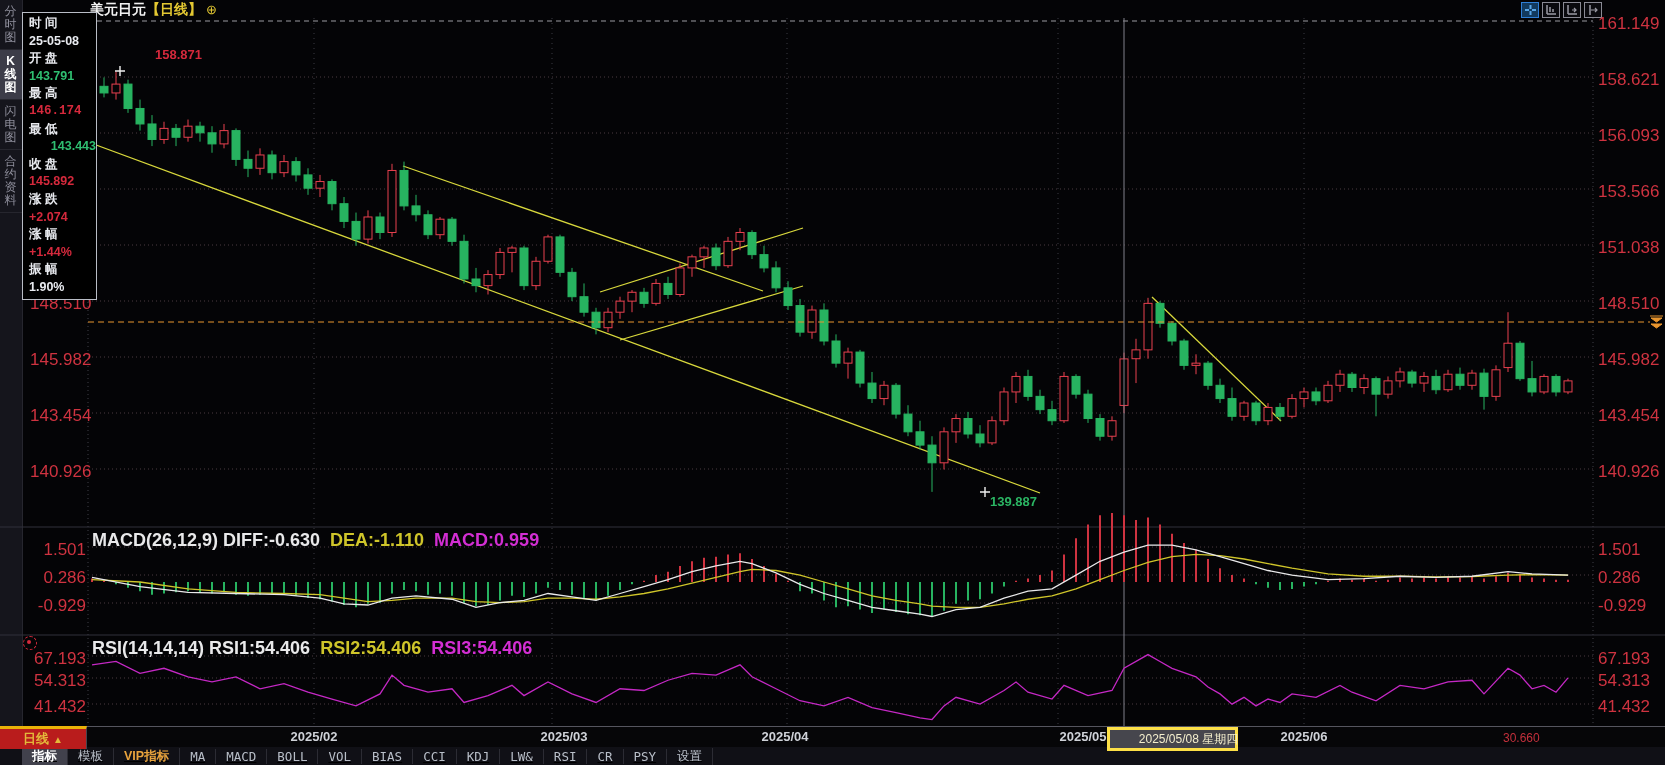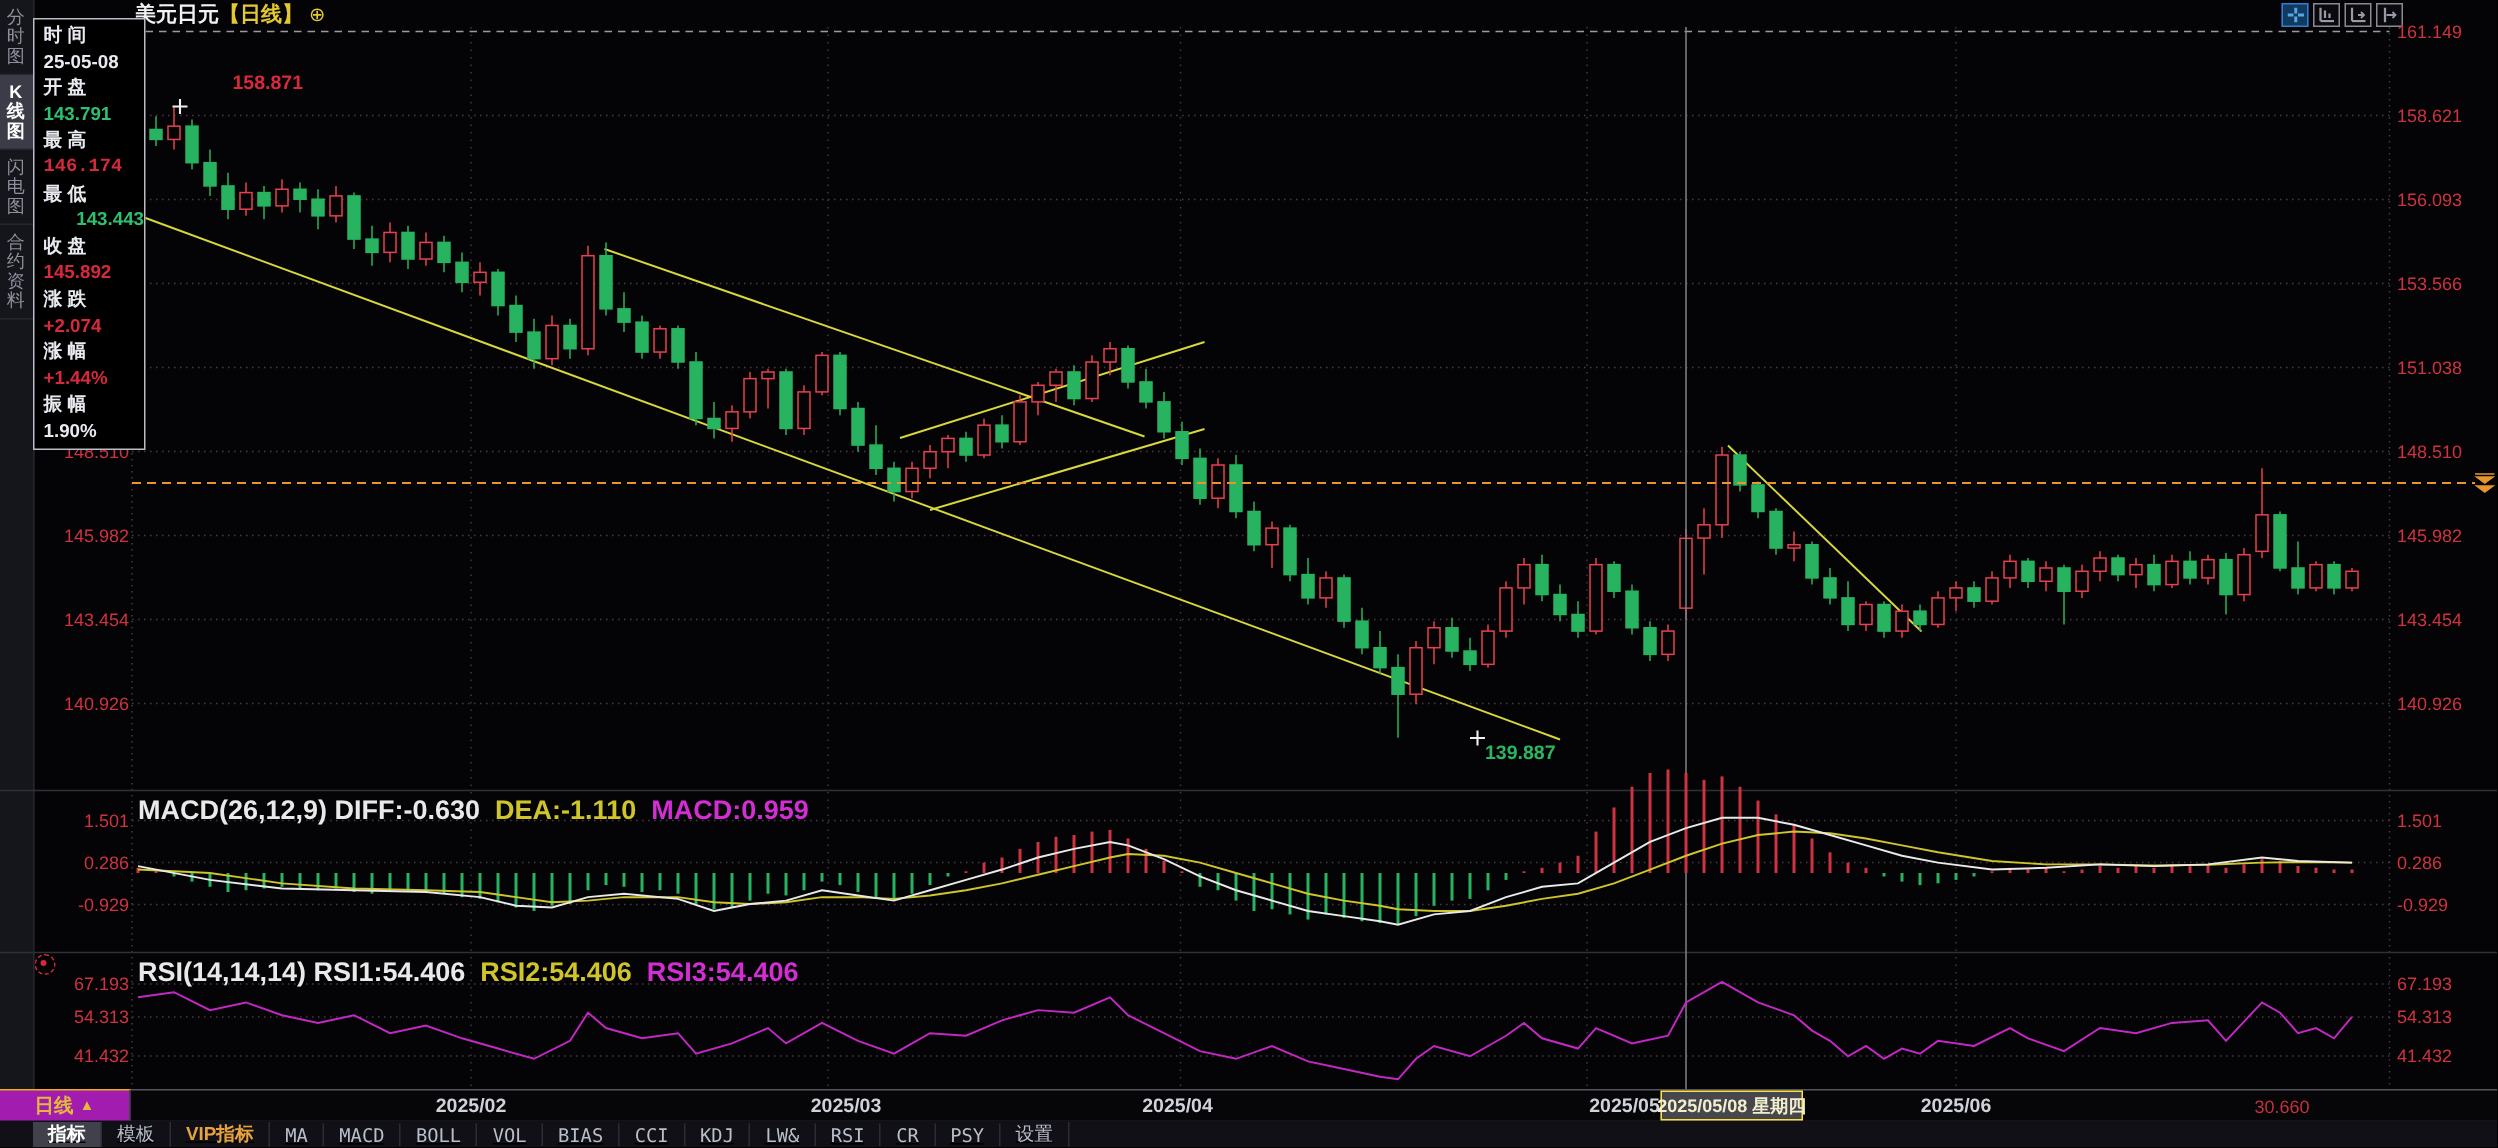--- a/index.html
+++ b/index.html
@@ -21,42 +21,42 @@
   #topicons{right:63px;top:2px;display:flex;gap:3px;}
   .ticon{width:16px;height:14px;border:1px solid #8a8a94;display:flex;align-items:center;
          justify-content:center;cursor:pointer;background:#0a0a0e;}
   .ticon.active{border-color:#2f7fd6;background:#123a5e;}
   .ticon svg{display:block;}
   
   #tooltip{left:22px;top:12px;width:67px;background:#000;border:1px solid #b9bdc6;
            padding:2px 0 2px 6px;z-index:30;}
   .tt-line{font-size:12.5px;line-height:17.6px;font-weight:700;color:#e8eaef;white-space:nowrap;}
   
-  .axlbl{font-size:12px;color:#cf3340;white-space:nowrap;z-index:5;}
+  .axlbl{font-size:17px;color:#cf3340;white-space:nowrap;z-index:5;}
   .axlbl.left{text-align:right;width:56px;}
   
   .ind-header{font-size:18px;font-weight:700;white-space:nowrap;z-index:6;}
   .ind-header .w{color:#e9e9ea;}
   .ind-header .y{color:#cfc52a;margin-left:10px;}
   .ind-header .m{color:#d32ed3;margin-left:10px;}
   
   .hilabel{font-size:13px;font-weight:700;color:#d5293c;z-index:6;margin-left:39px;}
   .lolabel{font-size:13px;font-weight:700;color:#2bb563;z-index:6;}
   
   #dateaxis{left:0;top:726px;width:1665px;height:20px;background:#060608;
             border-top:1px solid #55555e;border-bottom:1px solid #2b2b33;}
   .mlabel{position:absolute;top:2px;transform:translateX(-50%);color:#cfd2d8;font-size:13px;font-weight:700;}
   #periodcell{left:0;top:726px;width:86px;height:20px;border-right:1px solid #45454e;
-              border-top:1px solid #eab308;background:#a21caf;display:flex;align-items:center;
+              border-top:3px solid #eab308;background:#b91c1c;display:flex;align-items:center;
               justify-content:center;gap:4px;cursor:pointer;z-index:4;}
   #periodcell .pl{color:#e3b93a;font-size:13px;font-weight:700;}
   #periodcell .pa{color:#e3b93a;font-size:10px;}
-  #datebox{left:1107px;top:727px;width:93px;height:18px;background:#46464d;border:1px solid #fde047;
-           color:#f3eecd;font-size:12px;font-weight:700;display:flex;align-items:center;
-           justify-content:center;z-index:5;white-space:nowrap;}
+  #datebox{left:1107px;top:727px;width:93px;height:18px;background:#46464d;border:3px solid #fde047;
+           color:#f3eecd;font-size:12px;font-weight:400;display:flex;align-items:center;
+           justify-content:center;z-index:5;white-space:nowrap;padding-left:32px;}
   #extra-rsi-lbl{left:1503px;top:731px;font-size:12px;color:#c4303c;z-index:3;}
   
   #toolbar{left:0;top:747px;width:1665px;height:18px;background:#101016;display:flex;align-items:center;text-decoration:underline;}
   #toolbar .spacer{width:21px;border-right:1px solid #2c2c34;}
   .tbtn{padding:0 10px;display:flex;align-items:center;font-size:12.5px;color:#b9bfc9;
         border-right:1px solid #2c2c34;cursor:pointer;white-space:nowrap;font-family:"DejaVu Sans Mono",monospace;}
   .tbtn.cn{font-family:"Liberation Sans",sans-serif;}
   .tbtn.active{background:#41414c;color:#ffffff;font-weight:700;}
   .tbtn.vip{color:#e8a33d;font-weight:700;}
   

